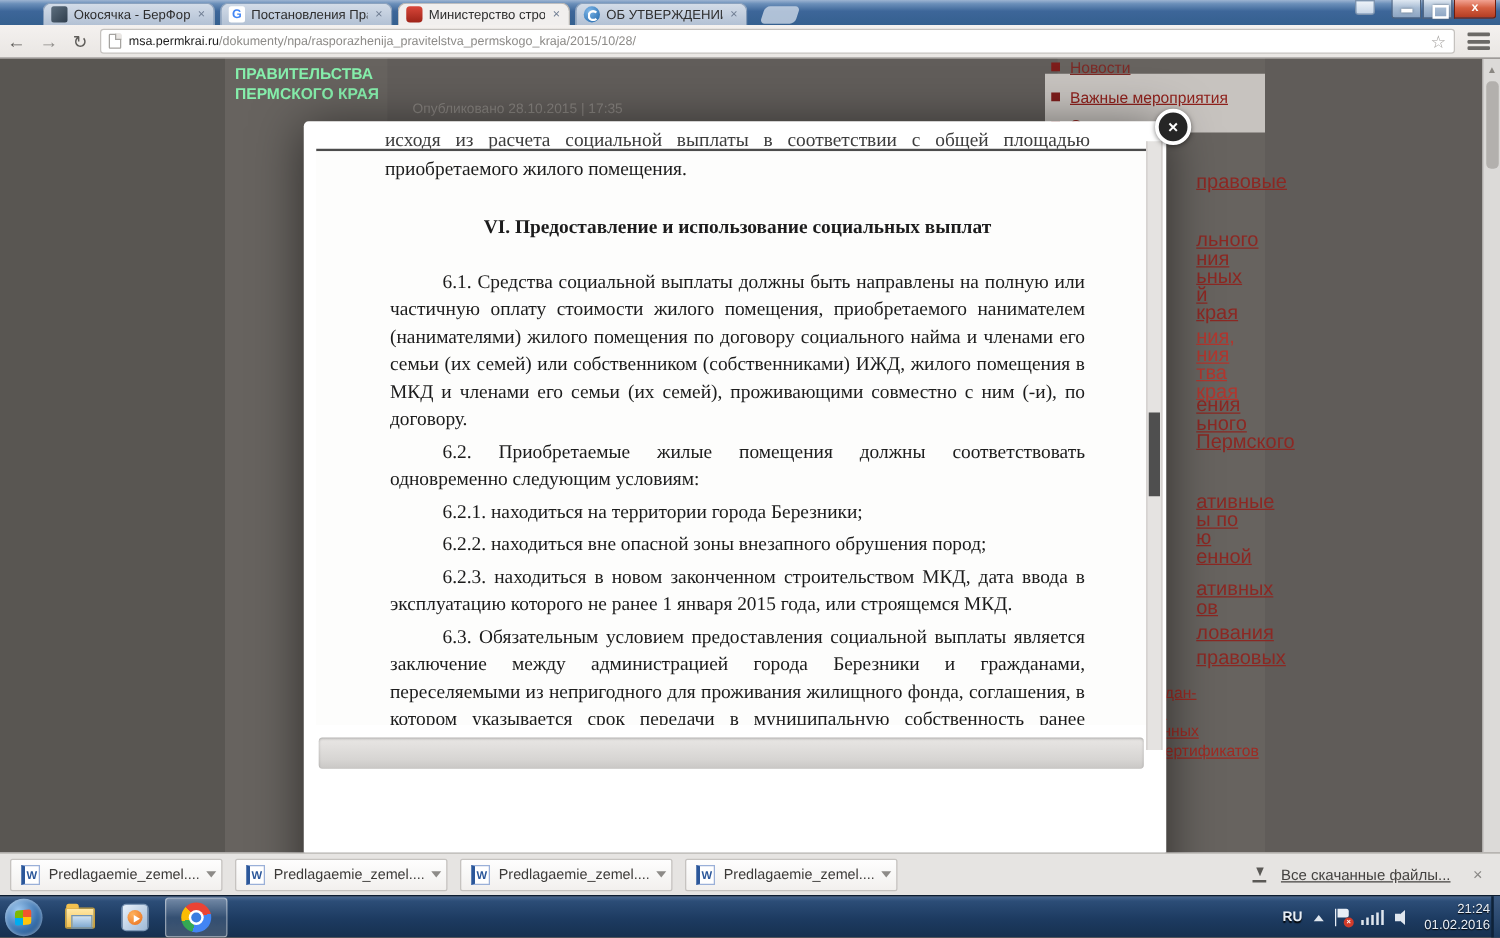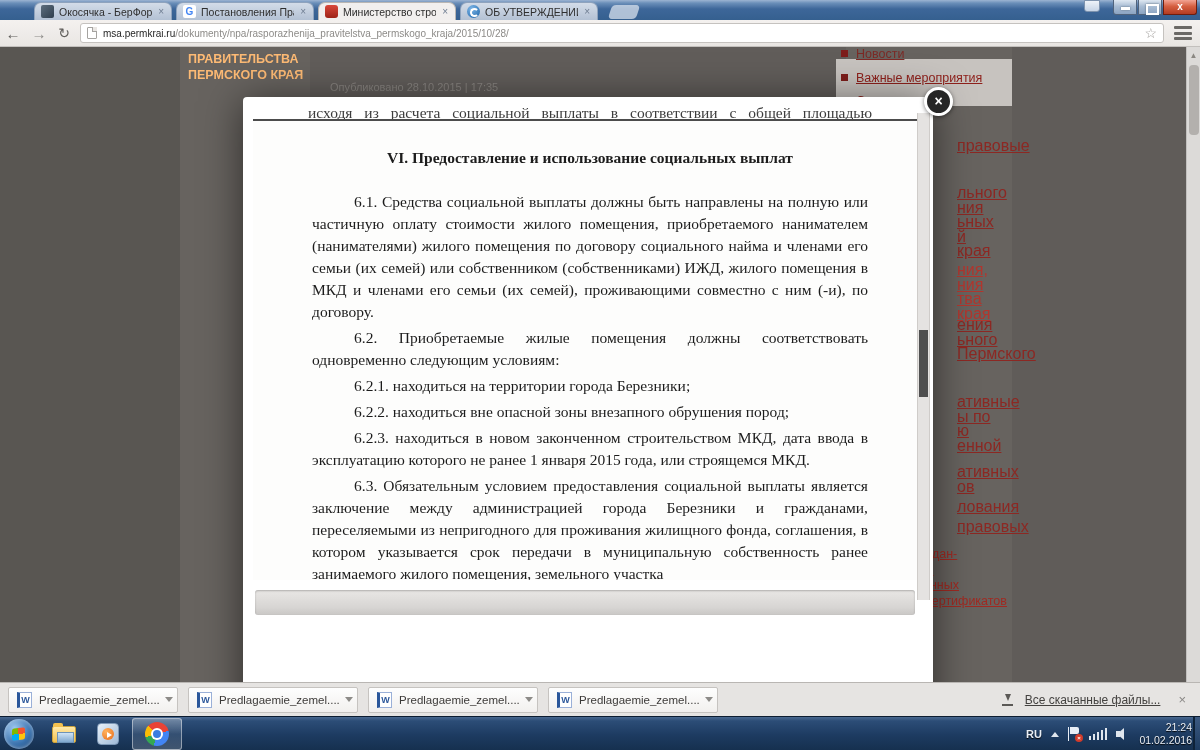--- a/index.html
+++ b/index.html
@@ -50,21 +50,21 @@
   .star-icon { position:absolute; right:6px; top:1px; font-size:14px; color:#a09d9a; }
   .menu-icon { width:18px; height:14px; margin-right:8px; display:flex; flex-direction:column; justify-content:space-between; }
   .menu-icon i { display:block; height:3px; background:#6b6966; border-radius:1px; }
 
   
   .content { position:absolute; left:0; top:47px; width:1200px; height:635px; background:#67635f; overflow:hidden; }
   .left-rail { position:absolute; left:0; top:0; width:180px; height:635px; background:#595652; }
   .right-zone { position:absolute; left:1012px; top:0; width:174px; height:635px; background:#605c59; }
   .title-strip { position:absolute; left:310px; top:0; width:536px; height:50px; background:#615d5a; }
 
-  .site-logo { position:absolute; left:188px; top:4px; font-size:12.5px; font-weight:bold; line-height:16px; color:#fdba74; }
+  .site-logo { position:absolute; left:188px; top:4px; font-size:12.5px; font-weight:bold; line-height:16px; color:#86efac; }
   .page-title { position:absolute; left:330px; top:15px; width:530px; font-size:13.5px; font-weight:bold; color:#a39f9b; }
   .page-published { position:absolute; left:330px; top:34px; font-size:11px; color:#87837f; }
 
   .sb-patch { position:absolute; left:836px; top:12px; width:176px; height:47px; background:#c7c3bf; }
   .sb-top { position:absolute; left:856px; top:0; width:160px; }
   .sb-item { position:absolute; left:0; font-size:12.5px; text-decoration:underline; color:#872420; white-space:nowrap; cursor:pointer; }
   .sb-item .bullet { position:absolute; left:-15px; top:3px; width:7px; height:7px; background:#7d1d1b; }
   .sb-top .sb-item:nth-of-type(1) { top:0; color:#7c2a26; }
   .sb-top .sb-item:nth-of-type(2) { top:24px; color:#8e211c; }
   .sb-top .sb-item:nth-of-type(3) { top:47px; color:#8e211c; }
@@ -310,20 +310,21 @@
   <div class="pg-scroll">
     <span class="arr">▲</span>
     <span class="thumb"></span>
   </div>
 
   <div class="modal">
     <div class="doc-clipped">исходя из расчета социальной выплаты в соответствии с общей площадью</div>
     <div class="viewer-edge"></div>
     <div class="viewer">
       <div class="doc-text">
+        <div class="doc-intro">приобретаемого жилого помещения.</div>
         <div class="doc-heading">VI. Предоставление и использование социальных выплат</div>
         <span>
           
         <p>6.1. Средства социальной выплаты должны быть направлены на полную или частичную оплату стоимости жилого помещения, приобретаемого нанимателем (нанимателями) жилого помещения по договору социального найма и членами его семьи (их семей) или собственником (собственниками) ИЖД, жилого помещения в МКД и членами его семьи (их семей), проживающими совместно с ним (-и), по договору.</p><p>6.2. Приобретаемые жилые помещения должны соответствовать одновременно следующим условиям:</p><p>6.2.1. находиться на территории города Березники;</p><p>6.2.2. находиться вне опасной зоны внезапного обрушения пород;</p><p>6.2.3. находиться в новом законченном строительством МКД, дата ввода в эксплуатацию которого не ранее 1 января 2015 года, или строящемся МКД.</p><p>6.3. Обязательным условием предоставления социальной выплаты является заключение между администрацией города Березники и гражданами, переселяемыми из непригодного для проживания жилищного фонда, соглашения, в котором указывается срок передачи в муниципальную собственность ранее занимаемого жилого помещения, земельного участка</p></span>
       </div>
     </div>
     <div class="v-scroll">
       <span class="thumb"></span>
     </div>
     <div class="h-scroll"></div>

